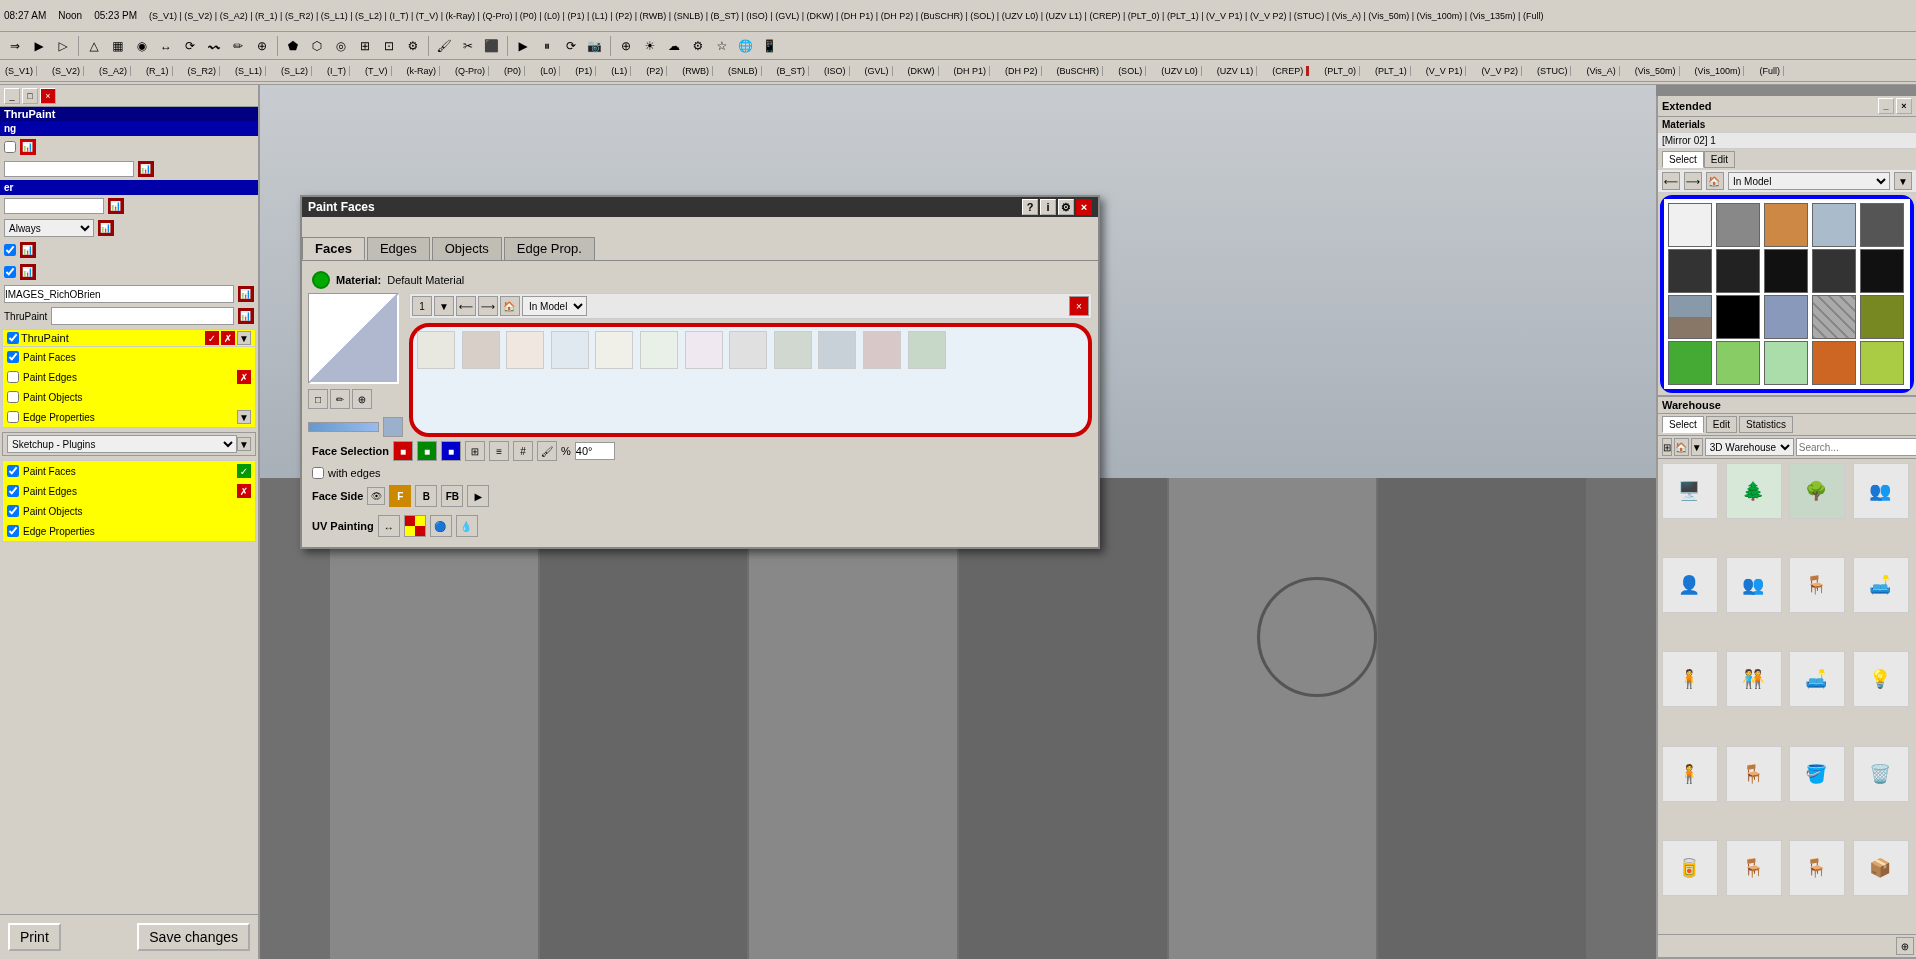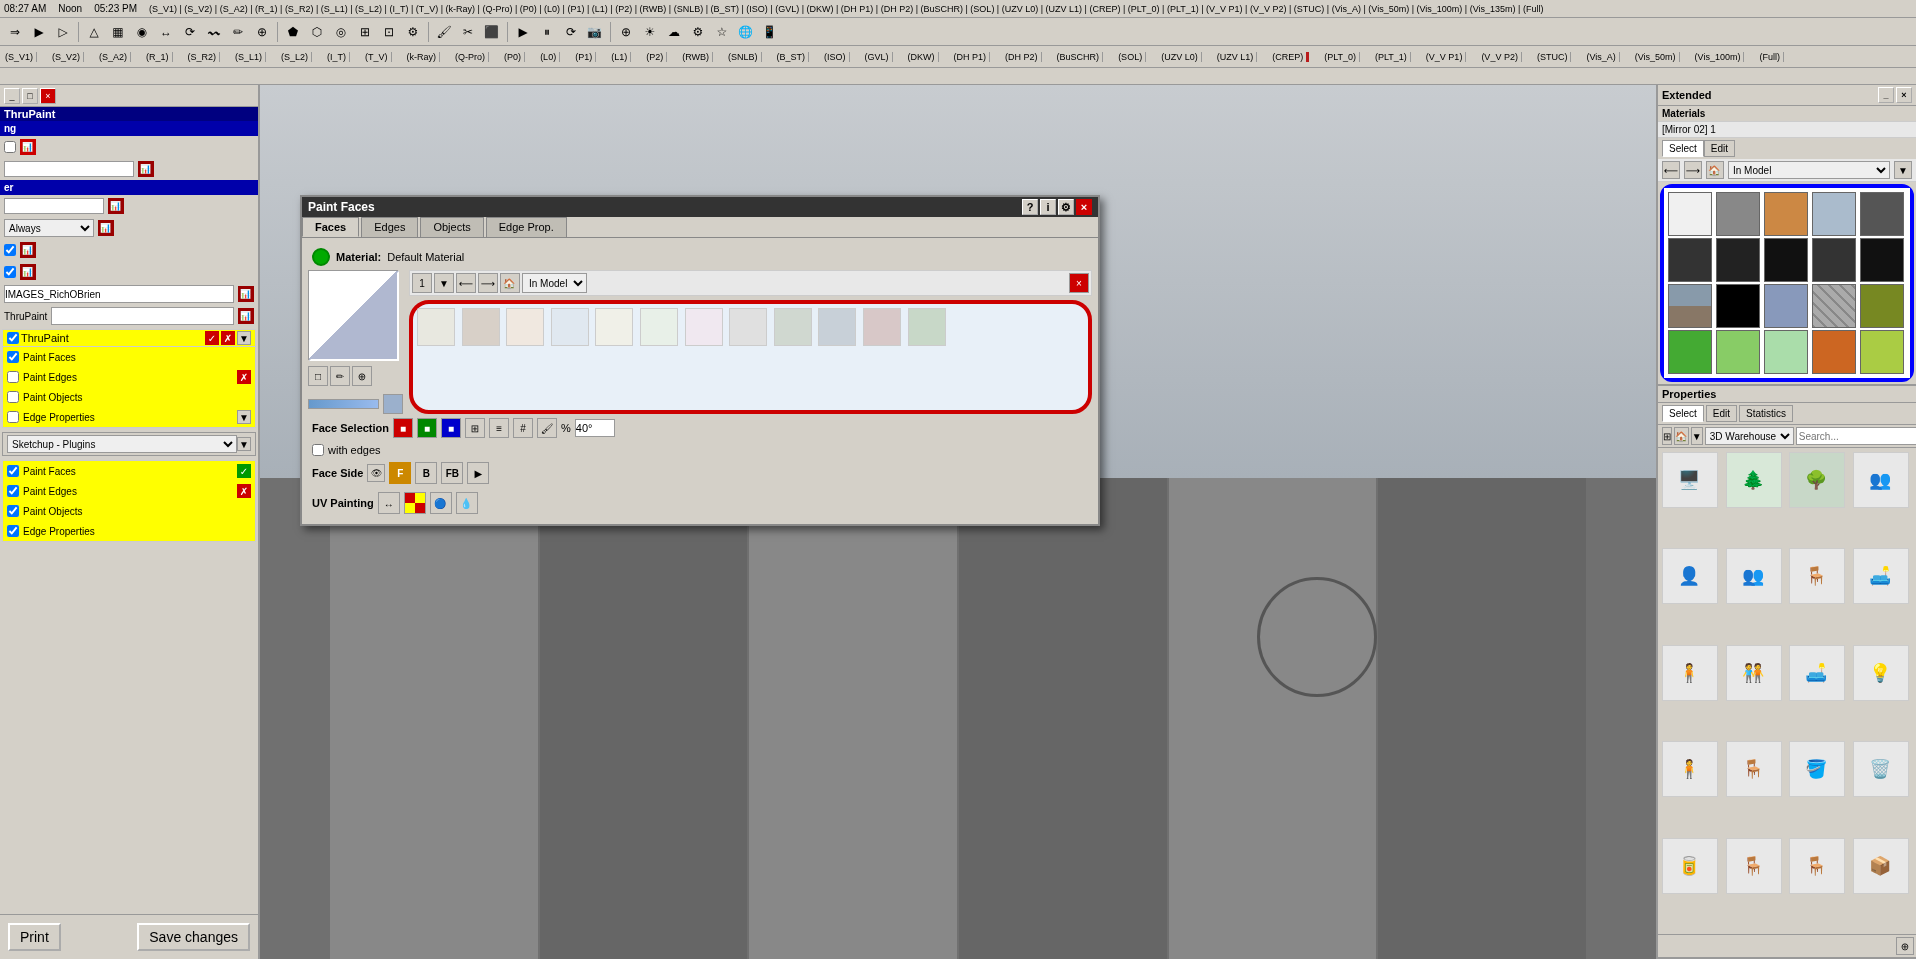--- a/index.html
+++ b/index.html
@@ -1,20 +1,20 @@
 <!DOCTYPE html>
 <html><head>
   <meta charset="utf-8">
   <style>
     * { box-sizing: border-box; margin: 0; padding: 0; }
     body { font-family: Arial, sans-serif; font-size: 11px; background: #888; overflow: hidden; width: 1916px; height: 959px; position: relative; }
 
     
     .top-bar { position: absolute; top: 0; left: 0; right: 0; height: 85px; background: #d4d0c8; border-bottom: 1px solid #999; z-index: 10; }
-    .menu-bar { height: 18px; background: #d4d0c8; display: flex; align-items: center; padding: 0 4px; gap: 12px; font-size: 11px; border-bottom: 1px solid #999; }
+    .menu-bar { height: 32px; background: #d4d0c8; display: flex; align-items: center; padding: 0 4px; gap: 12px; font-size: 11px; border-bottom: 1px solid #999; }
     .toolbar-row { height: 28px; background: #d4d0c8; display: flex; align-items: center; padding: 2px 4px; gap: 2px; border-bottom: 1px solid #999; }
     .toolbar-btn { width: 22px; height: 22px; background: #d4d0c8; border: 1px solid transparent; cursor: pointer; display: flex; align-items: center; justify-content: center; font-size: 12px; }
     .tabs-row { height: 16px; background: #d4d0c8; display: flex; align-items: center; padding: 0 4px; gap: 0; font-size: 9px; overflow: hidden; }
 
     
     .left-panel { position: absolute; top: 85px; left: 0; width: 260px; bottom: 0; background: #d4d0c8; border-right: 2px solid #999; z-index: 5; display: flex; flex-direction: column; }
     .left-row { display: flex; align-items: center; height: 22px; padding: 0 4px; gap: 4px; }
     .left-input { width: 80px; height: 16px; border: 1px solid #999; padding: 1px 2px; font-size: 10px; }
     .left-select { width: 90px; height: 18px; border: 1px solid #999; font-size: 10px; }
     .plugin-section { background: #ffff00; border: 1px solid #ccc; margin: 2px; }
@@ -22,40 +22,40 @@
     .plugin-list-header { background: #ffff00; display: flex; align-items: center; justify-content: space-between; padding: 1px 4px; border-bottom: 1px solid #ccc; }
     .bottom-buttons { display: flex; justify-content: space-between; padding: 8px; margin-top: auto; border-top: 1px solid #999; background: #d4d0c8; }
     .btn { padding: 4px 10px; background: #d4d0c8; border: 2px outset #fff; cursor: pointer; font-size: 14px; }
     .chart-icon { width: 16px; height: 16px; background: #c00; font-size: 9px; color: white; display: flex; align-items: center; justify-content: center; cursor: pointer; }
 
     
     .main-viewport { position: absolute; top: 85px; left: 260px; right: 260px; bottom: 0; background: #b0b8c0; z-index: 1; overflow: hidden; }
     .viewport-3d { width: 100%; height: 100%; background: linear-gradient(180deg, #a0a8b0 0%, #808890 40%, #606870 100%); position: relative; }
 
     
-    .right-panel { position: absolute; top: 85px; right: 0; width: 260px; bottom: 0; background: #d4d0c8; border-left: 2px solid #999; z-index: 5; display: flex; flex-direction: column; }
+    .right-panel { position: absolute; top: 96px; right: 0; width: 260px; bottom: 0; background: #d4d0c8; border-left: 2px solid #999; z-index: 5; display: flex; flex-direction: column; }
     .right-section { border-bottom: 2px solid #999; }
     .right-section-title { background: #d4d0c8; padding: 2px 4px; font-size: 11px; font-weight: bold; display: flex; align-items: center; justify-content: space-between; border-bottom: 1px solid #999; }
     .right-tab { padding: 2px 6px; border: 1px solid #999; background: #d4d0c8; cursor: pointer; font-size: 10px; }
     .right-tab.active { background: white; border-bottom: 1px solid white; }
     .materials-grid { display: grid; grid-template-columns: repeat(5, 1fr); gap: 2px; padding: 4px; background: white; border: 2px solid #0000cc; margin: 4px; }
     .material-swatch { width: 44px; height: 44px; border: 1px solid #666; cursor: pointer; position: relative; overflow: hidden; }
     .in-model-bar { display: flex; align-items: center; gap: 4px; padding: 2px 4px; font-size: 10px; background: #e8e8e8; border-bottom: 1px solid #ccc; }
     .in-model-select { flex: 1; height: 18px; font-size: 10px; border: 1px solid #999; }
     .nav-icon { width: 18px; height: 18px; background: #d4d0c8; border: 1px solid #999; display: flex; align-items: center; justify-content: center; font-size: 10px; cursor: pointer; }
     .components-grid { display: grid; grid-template-columns: repeat(4, 1fr); gap: 4px; padding: 4px; overflow-y: auto; }
     .component-item { width: 56px; height: 56px; background: #e8e8e8; border: 1px solid #ccc; display: flex; align-items: center; justify-content: center; cursor: pointer; font-size: 18px; }
     .warehouse-select { width: 100px; height: 18px; font-size: 10px; border: 1px solid #999; }
     .warehouse-search { flex: 1; height: 18px; font-size: 10px; border: 1px solid #999; padding: 0 2px; }
 
     
     .dialog { position: absolute; top: 195px; left: 300px; width: 800px; background: #d4d0c8; border: 2px solid #888; box-shadow: 4px 4px 8px rgba(0,0,0,0.5); z-index: 100; }
     .dialog-titlebar { background: #333; color: white; padding: 3px 6px; display: flex; justify-content: space-between; align-items: center; font-size: 12px; font-weight: bold; height: 20px; }
     .dialog-tabs { display: flex; border-bottom: 1px solid #888; background: #d4d0c8; }
-    .dialog-tab { padding: 3px 12px; border: 1px solid #888; border-bottom: none; background: #c0bdb5; cursor: pointer; font-size: 11px; margin-right: 2px; margin-top: 0; }
+    .dialog-tab { padding: 3px 12px; border: 1px solid #888; border-bottom: none; background: #c0bdb5; cursor: pointer; font-size: 13px; margin-right: 2px; margin-top: 20px; }
     .dialog-tab.active { background: #d4d0c8; border-bottom: 1px solid #d4d0c8; font-weight: bold; }
     .dialog-content { padding: 6px; }
     .material-header { display: flex; align-items: center; gap: 6px; padding: 4px; font-size: 11px; }
     .material-preview { width: 90px; height: 90px; background: white; border: 1px solid #999; position: relative; }
     .material-preview::before { content: ''; position: absolute; top: 0; left: 0; right: 0; bottom: 0; background: linear-gradient(135deg, #fff 50%, #b0b8d0 50%); }
     .material-toolbar { display: flex; align-items: center; gap: 2px; padding: 2px; background: #e8e8e8; border: 1px solid #ccc; }
     .mat-btn { width: 20px; height: 20px; background: #d4d0c8; border: 1px solid #999; display: flex; align-items: center; justify-content: center; font-size: 10px; cursor: pointer; }
     .mat-select { height: 20px; font-size: 10px; border: 1px solid #999; padding: 0 2px; }
     .material-browser { flex: 1; height: 130px; background: #e8f0f8; border: 4px solid #cc0000; border-radius: 20px; overflow: hidden; position: relative; }
     .mat-list { height: 100%; overflow-y: auto; padding: 4px; display: grid; grid-template-columns: repeat(auto-fill, minmax(40px, 1fr)); gap: 2px; }
@@ -502,21 +502,21 @@
         <div class="material-swatch" style="background:#88cc66;"></div>
         <div class="material-swatch" style="background:#aaddaa;"></div>
         <div class="material-swatch" style="background:#cc6622;"></div>
         <div class="material-swatch" style="background:#aacc44;"></div>
       </div>
     </div>
   </div>
 
   <div class="right-section" style="flex:1; overflow:hidden; display:flex; flex-direction:column;">
     <div class="right-section-title">
-      <span>Properties</span>
+      <span>Warehouse</span>
     </div>
 
     <div style="display:flex; gap:2px; padding:2px 4px; border-bottom:1px solid #999;">
       <div class="right-tab active">Select</div>
       <div class="right-tab">Edit</div>
       <div class="right-tab">Statistics</div>
     </div>
 
     <div style="display:flex; align-items:center; gap:2px; padding:2px 4px; border-bottom:1px solid #999;">
       <div class="nav-icon">⊞</div>

